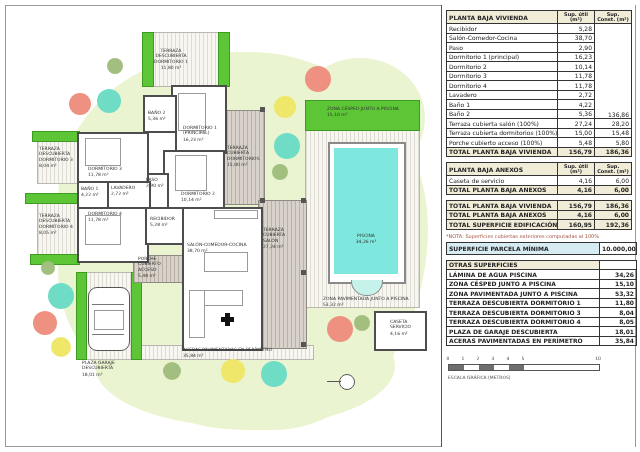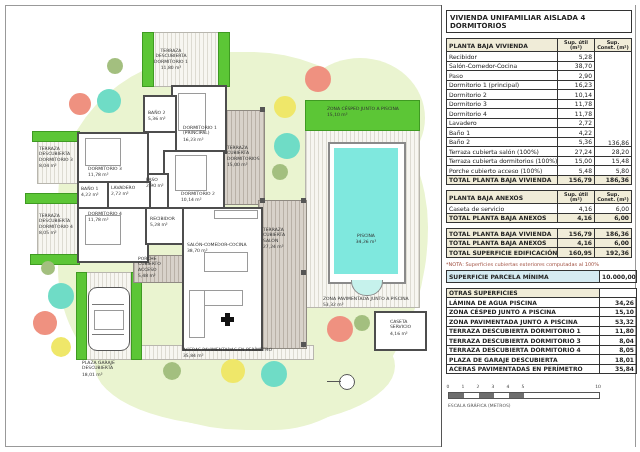--- a/index.html
+++ b/index.html
@@ -226,21 +226,20 @@
         <span>PLAZA GARAJE DESCUBIERTA</span>
         <span class="ar">18,01 m²</span>
       </div>
     <div class="lbl" style="left:183px;top:347px;width:95px;">
         <span>ACERAS PAVIMENTADAS EN PERÍMETRO</span>
         <span class="ar">35,84 m²</span>
       </div>
   </div>
 
   <div id="panel">
-    <div class="ptitle">VIVIENDA UNIFAMILIAR AISLADA 4 DORMITORIOS</div>
 
     <table class="viv">
       <tbody>
           <tr class="hdr">
         <td class="name">PLANTA BAJA VIVIENDA</td>
         <td class="num colh">Sup. útil (m²)</td>
         <td class="num colh">Sup. Const. (m²)</td>
       </tr>
       <tr>
             <td>Recibidor</td>

